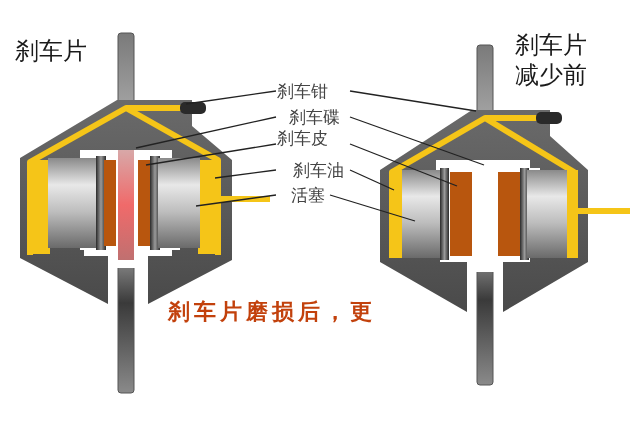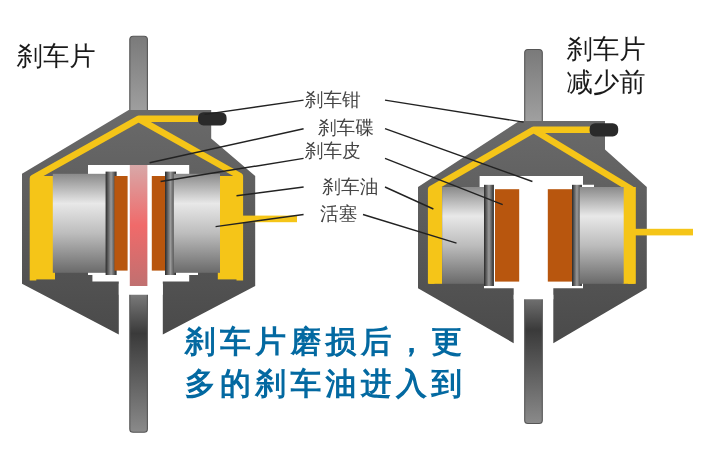--- a/index.html
+++ b/index.html
@@ -2,21 +2,21 @@
 <html><head>
   <meta charset="utf-8">
   <style>
     html, body { margin: 0; padding: 0; background: #ffffff; }
     body { width: 640px; height: 426px; position: relative; overflow: hidden; font-family: "DejaVu Sans", sans-serif; }
     .stage { position: absolute; left: 0; top: 0; width: 640px; height: 326px; }
     .corner-title { position: absolute; font-size: 24px; line-height: 30px; color: #1a1a1a; font-weight: normal; }
     .corner-title.left { left: 15px; top: 36px; }
     .corner-title.right { left: 515px; top: 30px; }
     .label { position: absolute; font-size: 17px; line-height: 20px; color: #444444; text-align: right; }
-    .caption { position: absolute; left: 168px; top: 292px; color: #0369a1; font-size: 28px; line-height: 38px; font-weight: bold; letter-spacing: 4px; font-family: "DejaVu Serif", serif; }
+    .caption { position: absolute; left: 168px; top: 292px; color: #c2410c; font-size: 22px; line-height: 38px; font-weight: bold; letter-spacing: 4px; font-family: "DejaVu Serif", serif; }
     .caption div { white-space: nowrap; }
   </style>
 </head>
 <body>
 
 <div class="stage">
   <svg width="640" height="426" viewBox="0 0 640 426" xmlns="http://www.w3.org/2000/svg">
     <defs>
       <linearGradient id="pistonGrad" x1="0" y1="0" x2="0" y2="1">
         <stop offset="0" stop-color="#8a8a8a"></stop>
@@ -122,15 +122,14 @@
   
   <div class="label" style="left:277px; top:81px;">刹车钳</div>
   <div class="label" style="left:289px; top:107px;">刹车碟</div>
   <div class="label" style="left:277px; top:128px;">刹车皮</div>
   <div class="label" style="left:277px; top:160px;margin-left:16px;">刹车油</div>
   <div class="label" style="left:291px; top:185px;">活塞</div>
 
   
   <div class="caption">
     <div>刹车片磨损后，更</div>
-    <div>多的刹车油进入到</div>
   </div>
 </div>
 
 </body></html>

